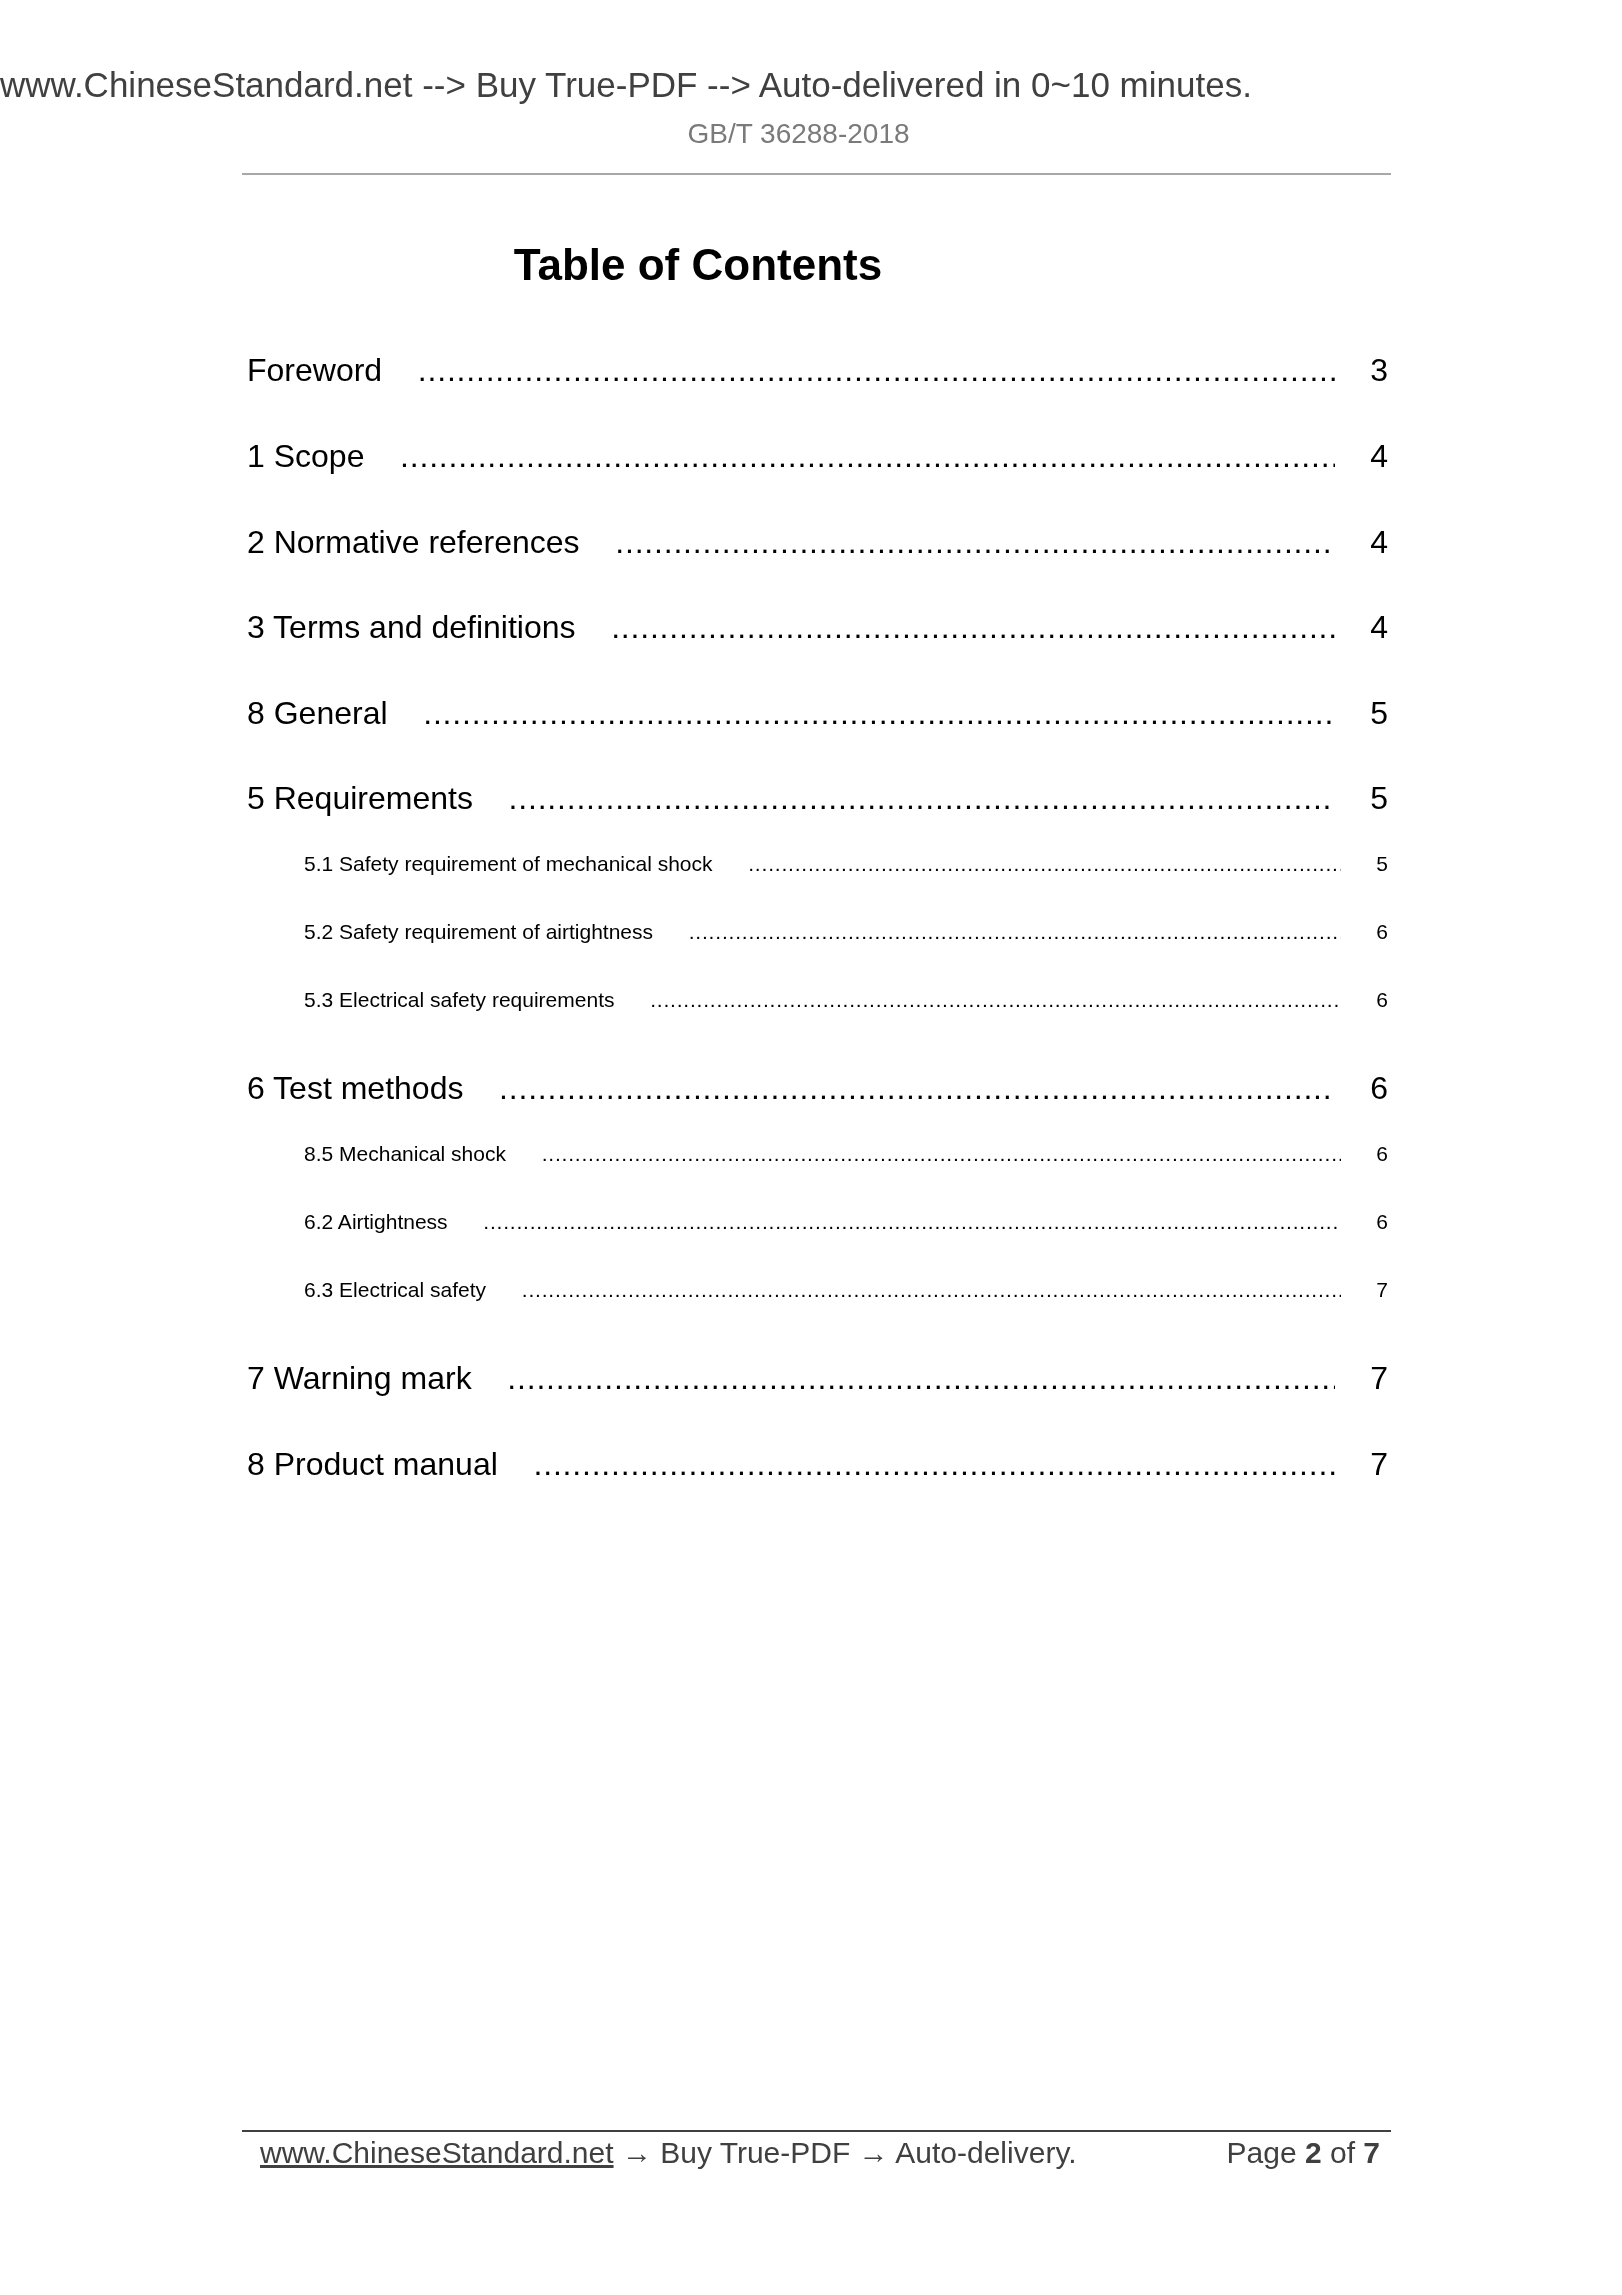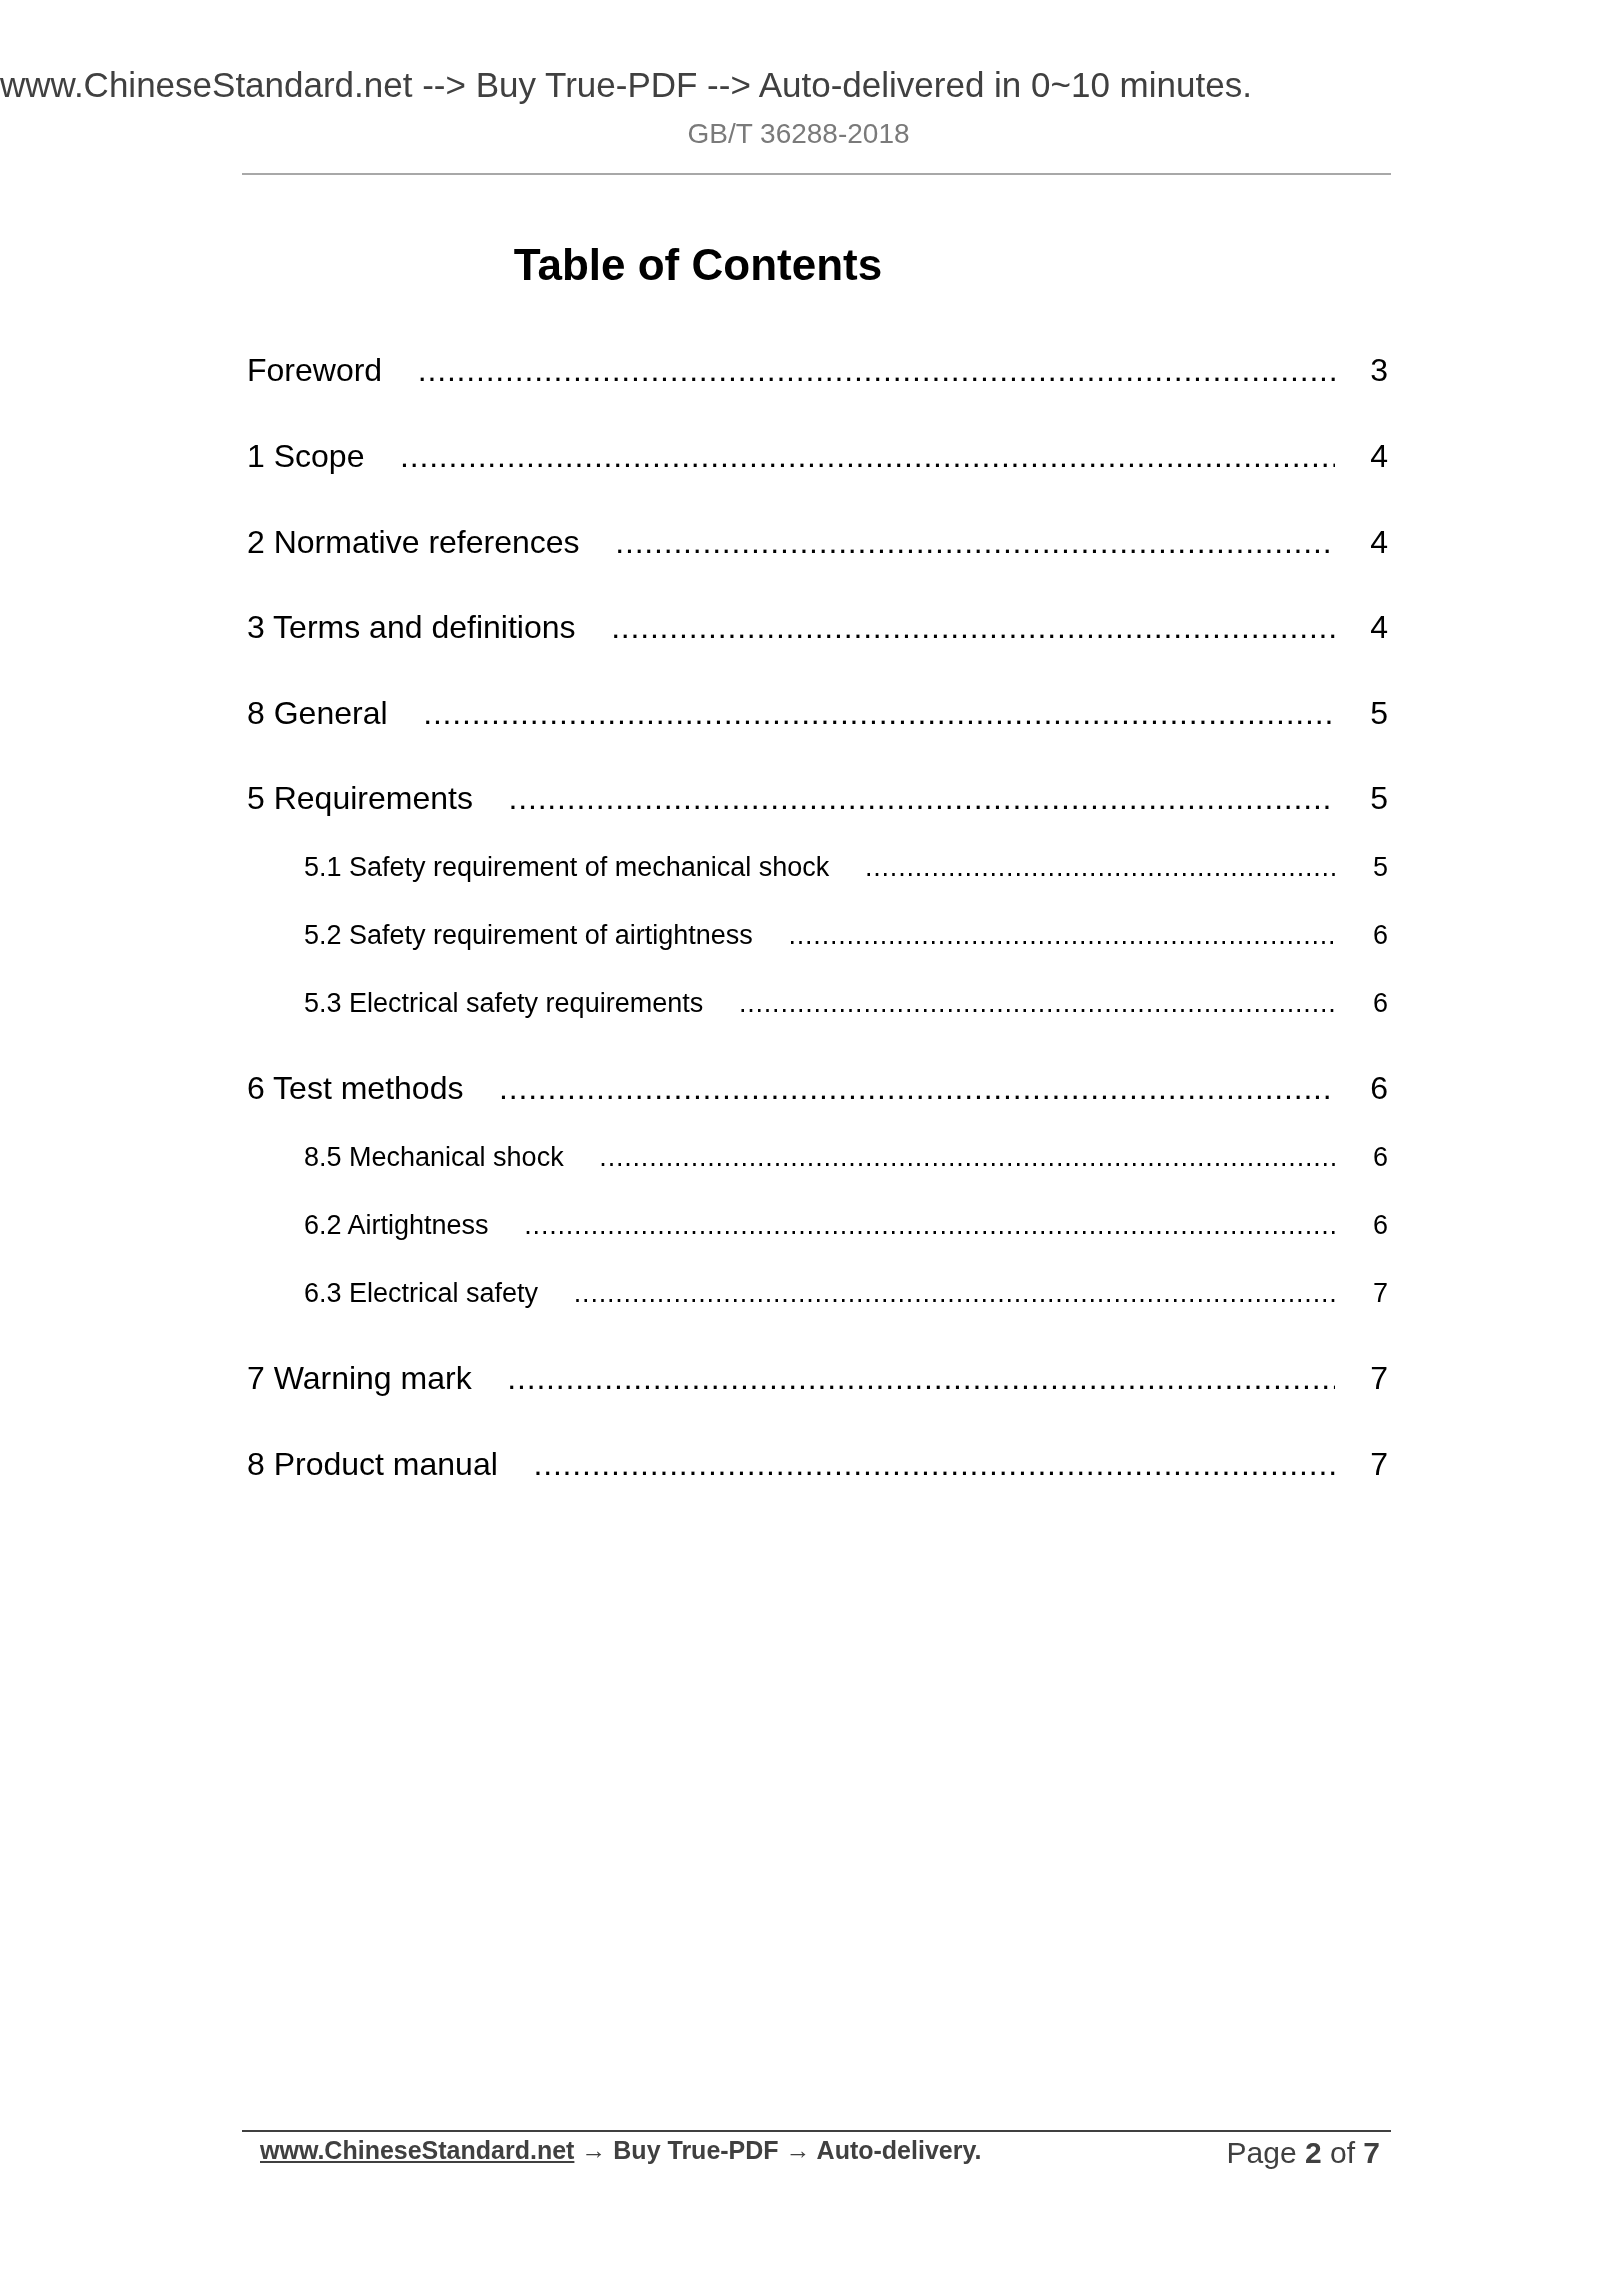--- a/index.html
+++ b/index.html
@@ -7,27 +7,27 @@
            font-family: "Liberation Sans", sans-serif; color: #000; }
     .hdr-top { position: absolute; top: 65px; left: 0; width: 1319px; 
                font-size: 35px; color: #404040; }
     .hdr-sub { position: absolute; top: 118px; left: 0; width: 1597px; text-align: center;
                font-size: 28px; color: #7a7a7a; }
     .hdr-rule { position: absolute; top: 173px; left: 242px; width: 1149px; height: 1.7px; background: #a8a8a8; }
     .title { position: absolute; top: 240px; left: 0; width: 1396px; text-align: center;
              font-size: 44px; font-weight: bold; }
     .row { position: absolute; display: flex; align-items: baseline; white-space: nowrap; overflow: hidden; gap: 34px; }
     .row.l1 { left: 247px; width: 1141px; font-size: 32px; }
-    .row.l2 { left: 304px; width: 1084px; font-size: 27px; }
+    .row.l2 { left: 304px; width: 1084px; font-size: 21px; }
     .row .lbl { flex: 0 0 auto; padding-right: 1.7px; }
     .row .dots { flex: 1 1 auto; overflow: hidden; letter-spacing: 0.8px; }
     .row .dots::after { content: "................................................................................................................................................................................................................................................................"; }
     .row .pg { flex: 0 0 auto; padding-left: 1.7px; }
     .ftr-rule { position: absolute; top: 2130px; left: 242px; width: 1149px; height: 1.7px; background: #404040; }
-    .ftr { position: absolute; top: 2136px; left: 260px; font-size: 25px; color: #404040; white-space: nowrap; font-weight: bold; }
+    .ftr { position: absolute; top: 2136px; left: 260px; font-size: 30px; color: #404040; white-space: nowrap; }
     .ftr a { color: #404040; text-decoration: underline; }
     .ftr-page { position: absolute; top: 2136px; right: 243px; font-size: 30px; color: #404040; white-space: nowrap; }
     .ftr-page b { color: #404040; }
   </style>
 </head>
 <body>
 
 <div class="hdr-top">www.ChineseStandard.net --&gt; Buy True-PDF --&gt; Auto-delivered in 0~10 minutes.</div>
 <div class="hdr-sub">GB/T 36288-2018</div>
 <div class="hdr-rule"></div>

